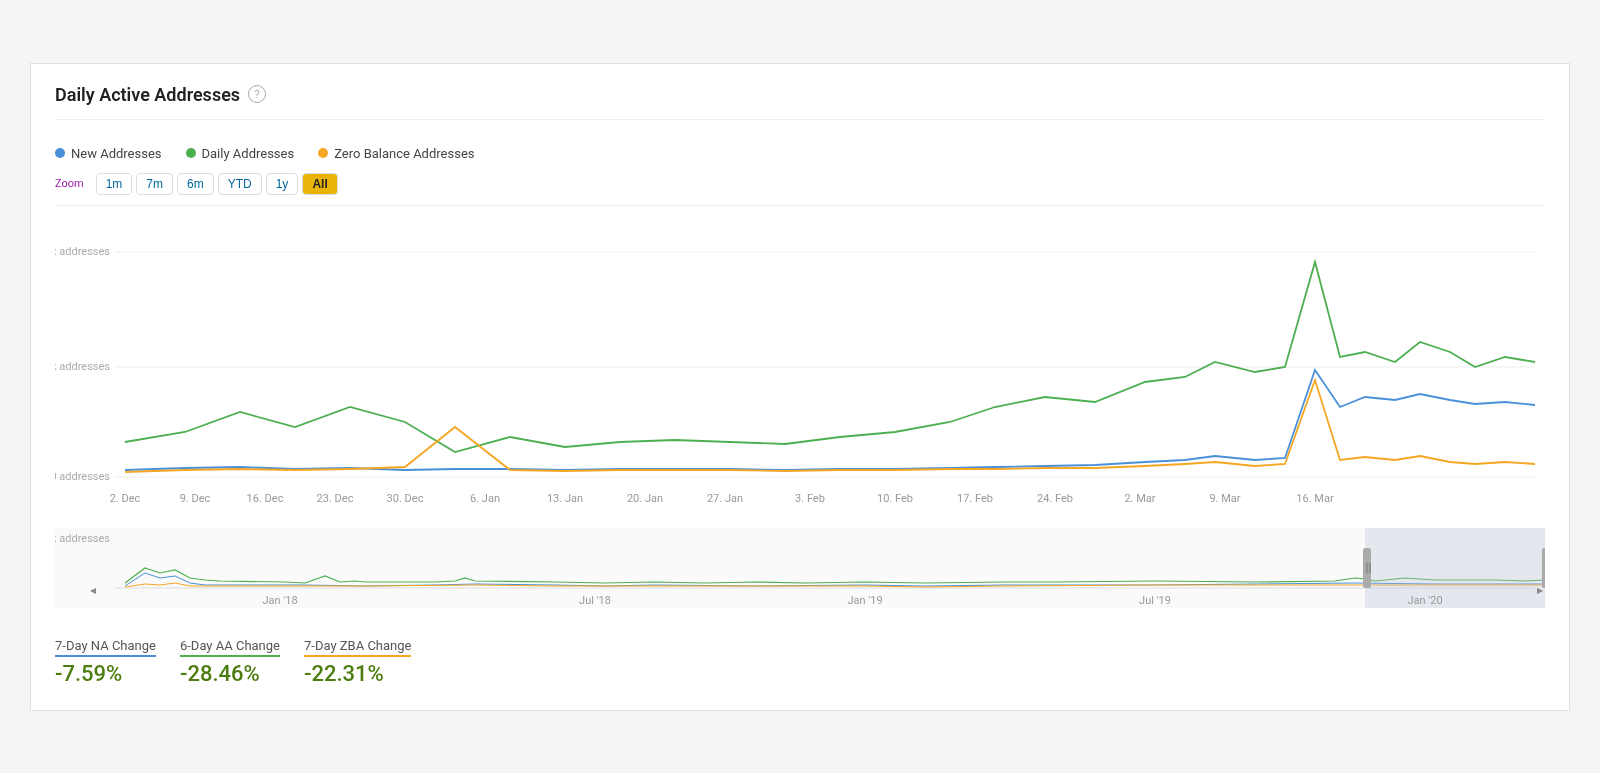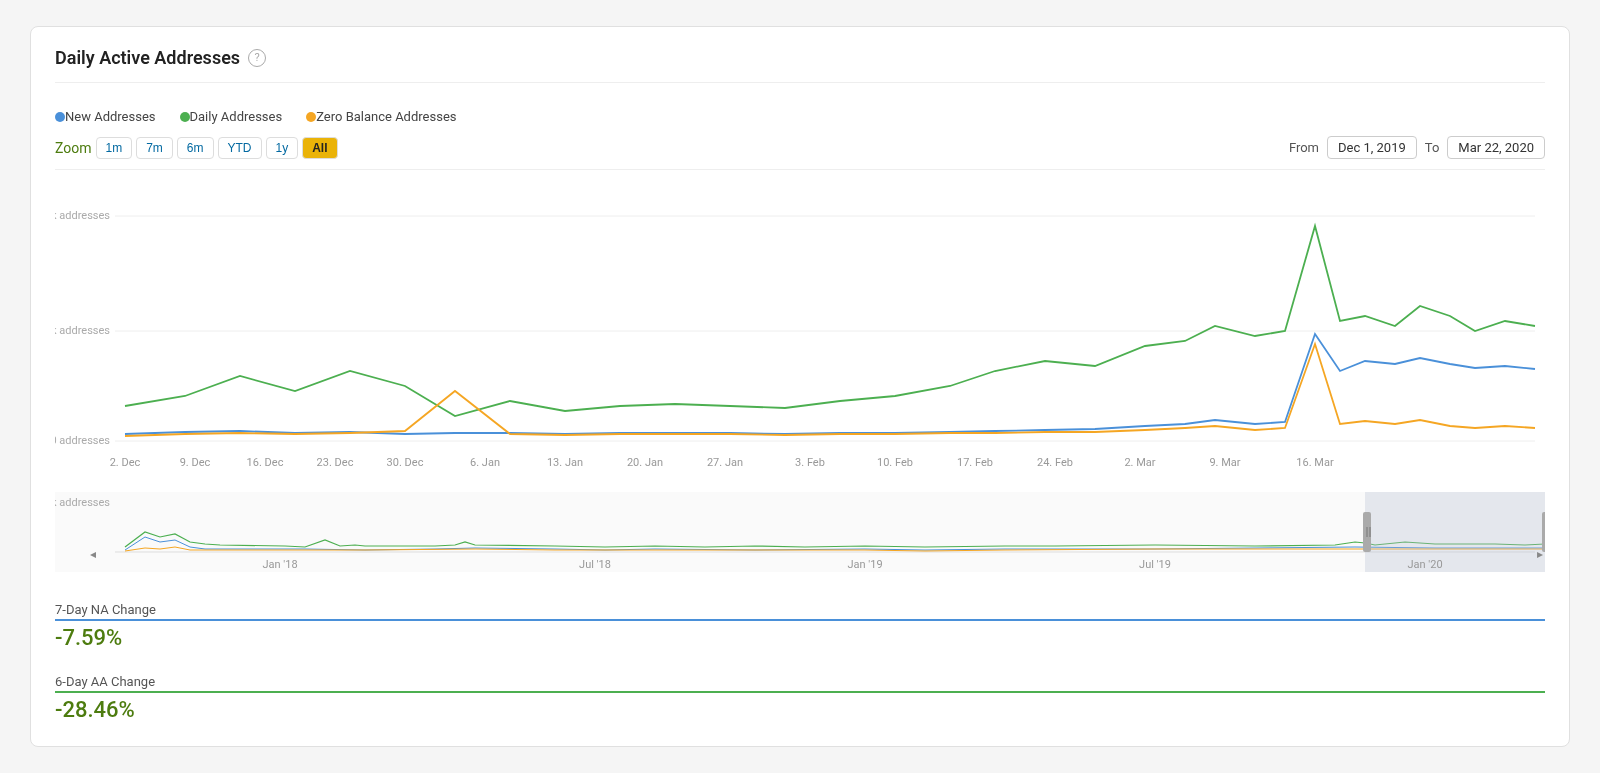--- a/index.html
+++ b/index.html
@@ -7,21 +7,21 @@
       font-family: -apple-system, BlinkMacSystemFont, 'Segoe UI', Roboto, sans-serif;
       background: #f5f5f5;
       display: flex;
       justify-content: center;
       align-items: center;
       min-height: 100vh;
       padding: 20px;
     }
     .card {
       background: #fff;
-      border-radius: 8px;
+      border-radius: 0;
       border: 1px solid #e0e0e0;
       width: 1540px;
       padding: 20px 24px 24px;
     }
     .card-header {
       display: flex;
       align-items: center;
       gap: 8px;
       padding-bottom: 14px;
       border-bottom: 1px solid #eee;
@@ -46,20 +46,21 @@
     }
     .legend {
       display: flex;
       gap: 24px;
       align-items: center;
       margin-bottom: 12px;
     }
     .legend-item {
       display: flex;
       align-items: center;
+      gap: 6px;
       font-size: 13px;
       color: #444;
       margin-top: 12px;
     }
     .legend-dot {
       width: 10px;
       height: 10px;
       border-radius: 50%;
     }
     .controls-row {
@@ -67,23 +68,23 @@
       align-items: center;
       justify-content: space-between;
       margin-bottom: 10px;
     }
     .zoom-controls {
       display: flex;
       align-items: center;
       gap: 4px;
     }
     .zoom-label {
-      font-size: 14px;
-      color: #4d7c0f;
-      margin-right: 0;
+      font-size: 11px;
+      color: #a21caf;
+      margin-right: 8px;
     }
     .zoom-btn {
       padding: 3px 9px;
       border: 1px solid #ddd;
       background: #fff;
       border-radius: 4px;
       font-size: 12px;
       color: #0369a1;
       cursor: pointer;
     }
@@ -142,21 +143,20 @@
     }
     .mini-chart-svg {
       width: 100%;
       height: 100%;
     }
     .metrics-row {
       display: flex;
       gap: 24px;
       margin-top: 20px;
       padding-top: 10px;
-      flex-direction: column;
     }
     .metric-item {
       display: flex;
       flex-direction: column;
       gap: 4px;
     }
     .metric-label {
       font-size: 13px;
       color: #555;
       padding-bottom: 2px;
@@ -196,26 +196,20 @@
 
   <div class="controls-row">
     <div class="zoom-controls">
       <span class="zoom-label">Zoom</span>
       <button class="zoom-btn">1m</button>
       <button class="zoom-btn">7m</button>
       <button class="zoom-btn">6m</button>
       <button class="zoom-btn">YTD</button>
       <button class="zoom-btn">1y</button>
       <button class="zoom-btn active">All</button>
-    </div>
-    <div class="date-range">
-      <span>From</span>
-      <div class="date-box">Dec 1, 2019</div>
-      <span>To</span>
-      <div class="date-box">Mar 22, 2020</div>
     </div>
   </div>
 
   <hr class="divider">
 
   <div class="chart-area">
     <svg class="chart-svg" viewBox="0 0 1490 310" preserveAspectRatio="none">
 
       <line x1="60" y1="40" x2="1480" y2="40" class="grid-line"></line>
       <line x1="60" y1="155" x2="1480" y2="155" class="grid-line"></line>
@@ -300,14 +294,18 @@
 
   <div class="metrics-row">
     <div class="metric-item">
       <span class="metric-label" style="border-color:#4a90d9;">7-Day NA Change</span>
       <span class="metric-value">-7.59%</span>
     </div>
     <div class="metric-item">
       <span class="metric-label" style="border-color:#4caf50;">6-Day AA Change</span>
       <span class="metric-value">-28.46%</span>
     </div>
+    <div class="metric-item">
+      <span class="metric-label" style="border-color:#f5a623;">7-Day ZBA Change</span>
+      <span class="metric-value">-22.31%</span>
+    </div>
   </div>
 </div>
 
 </body></html>

